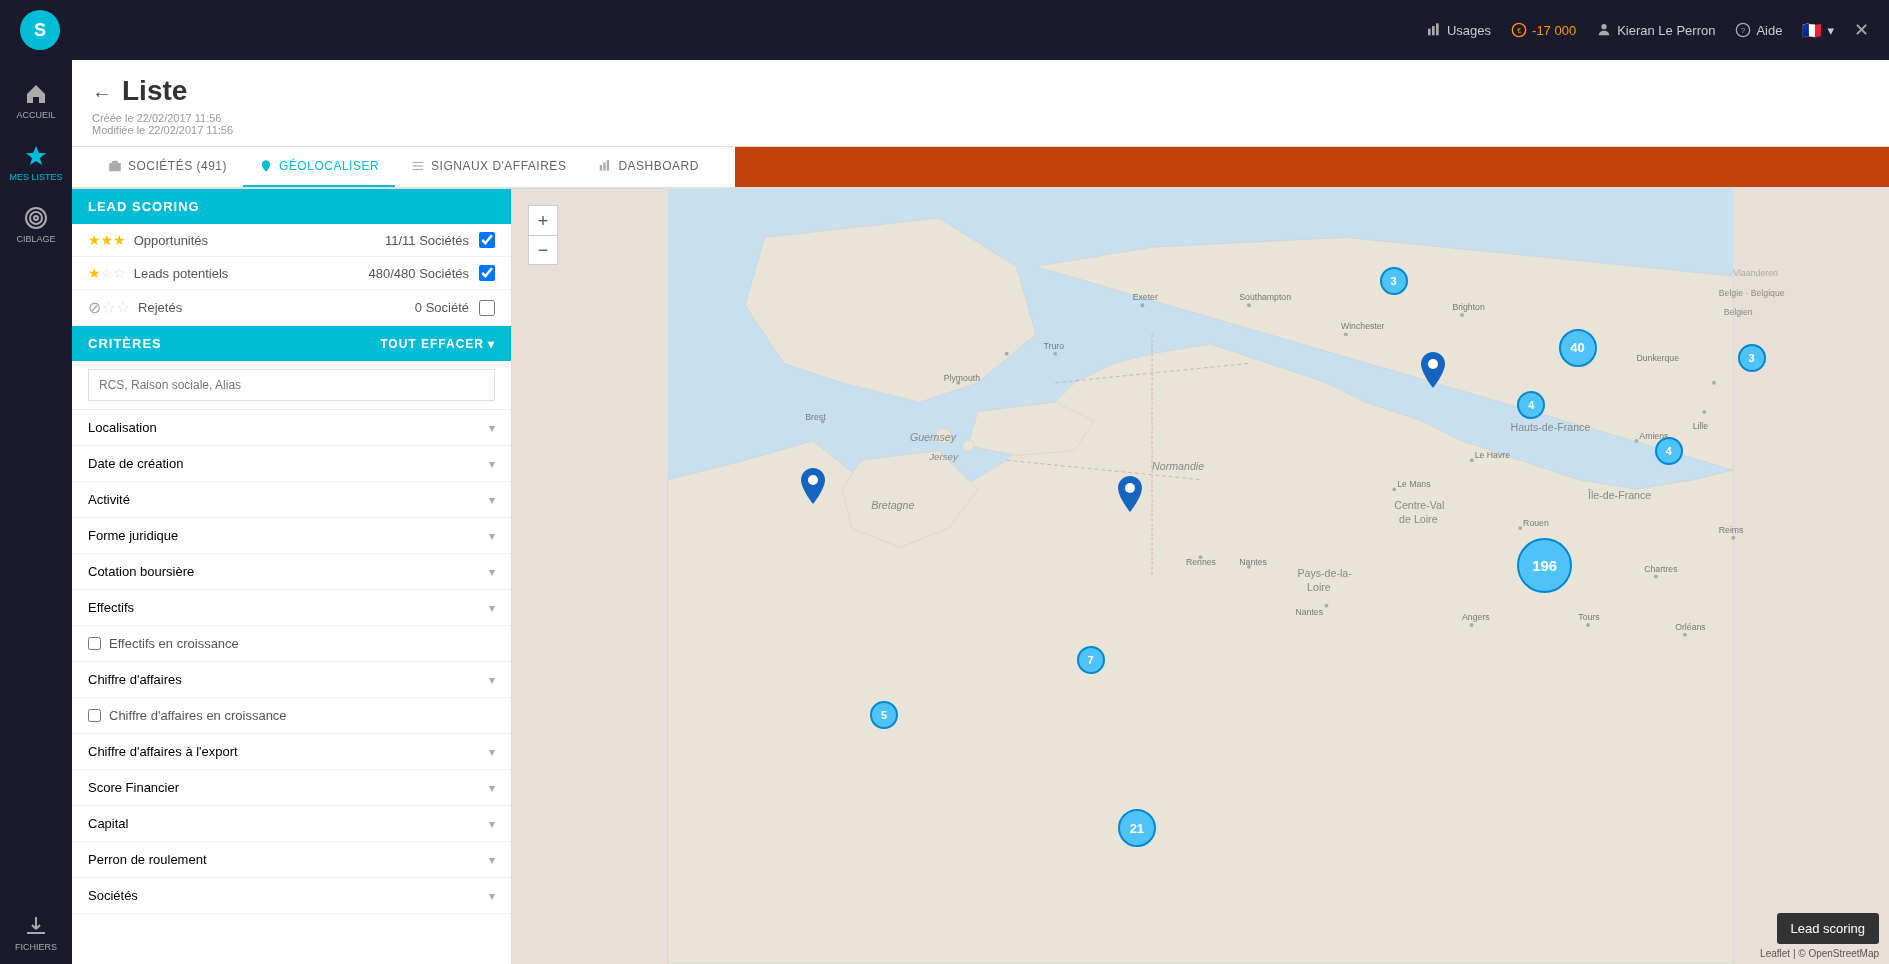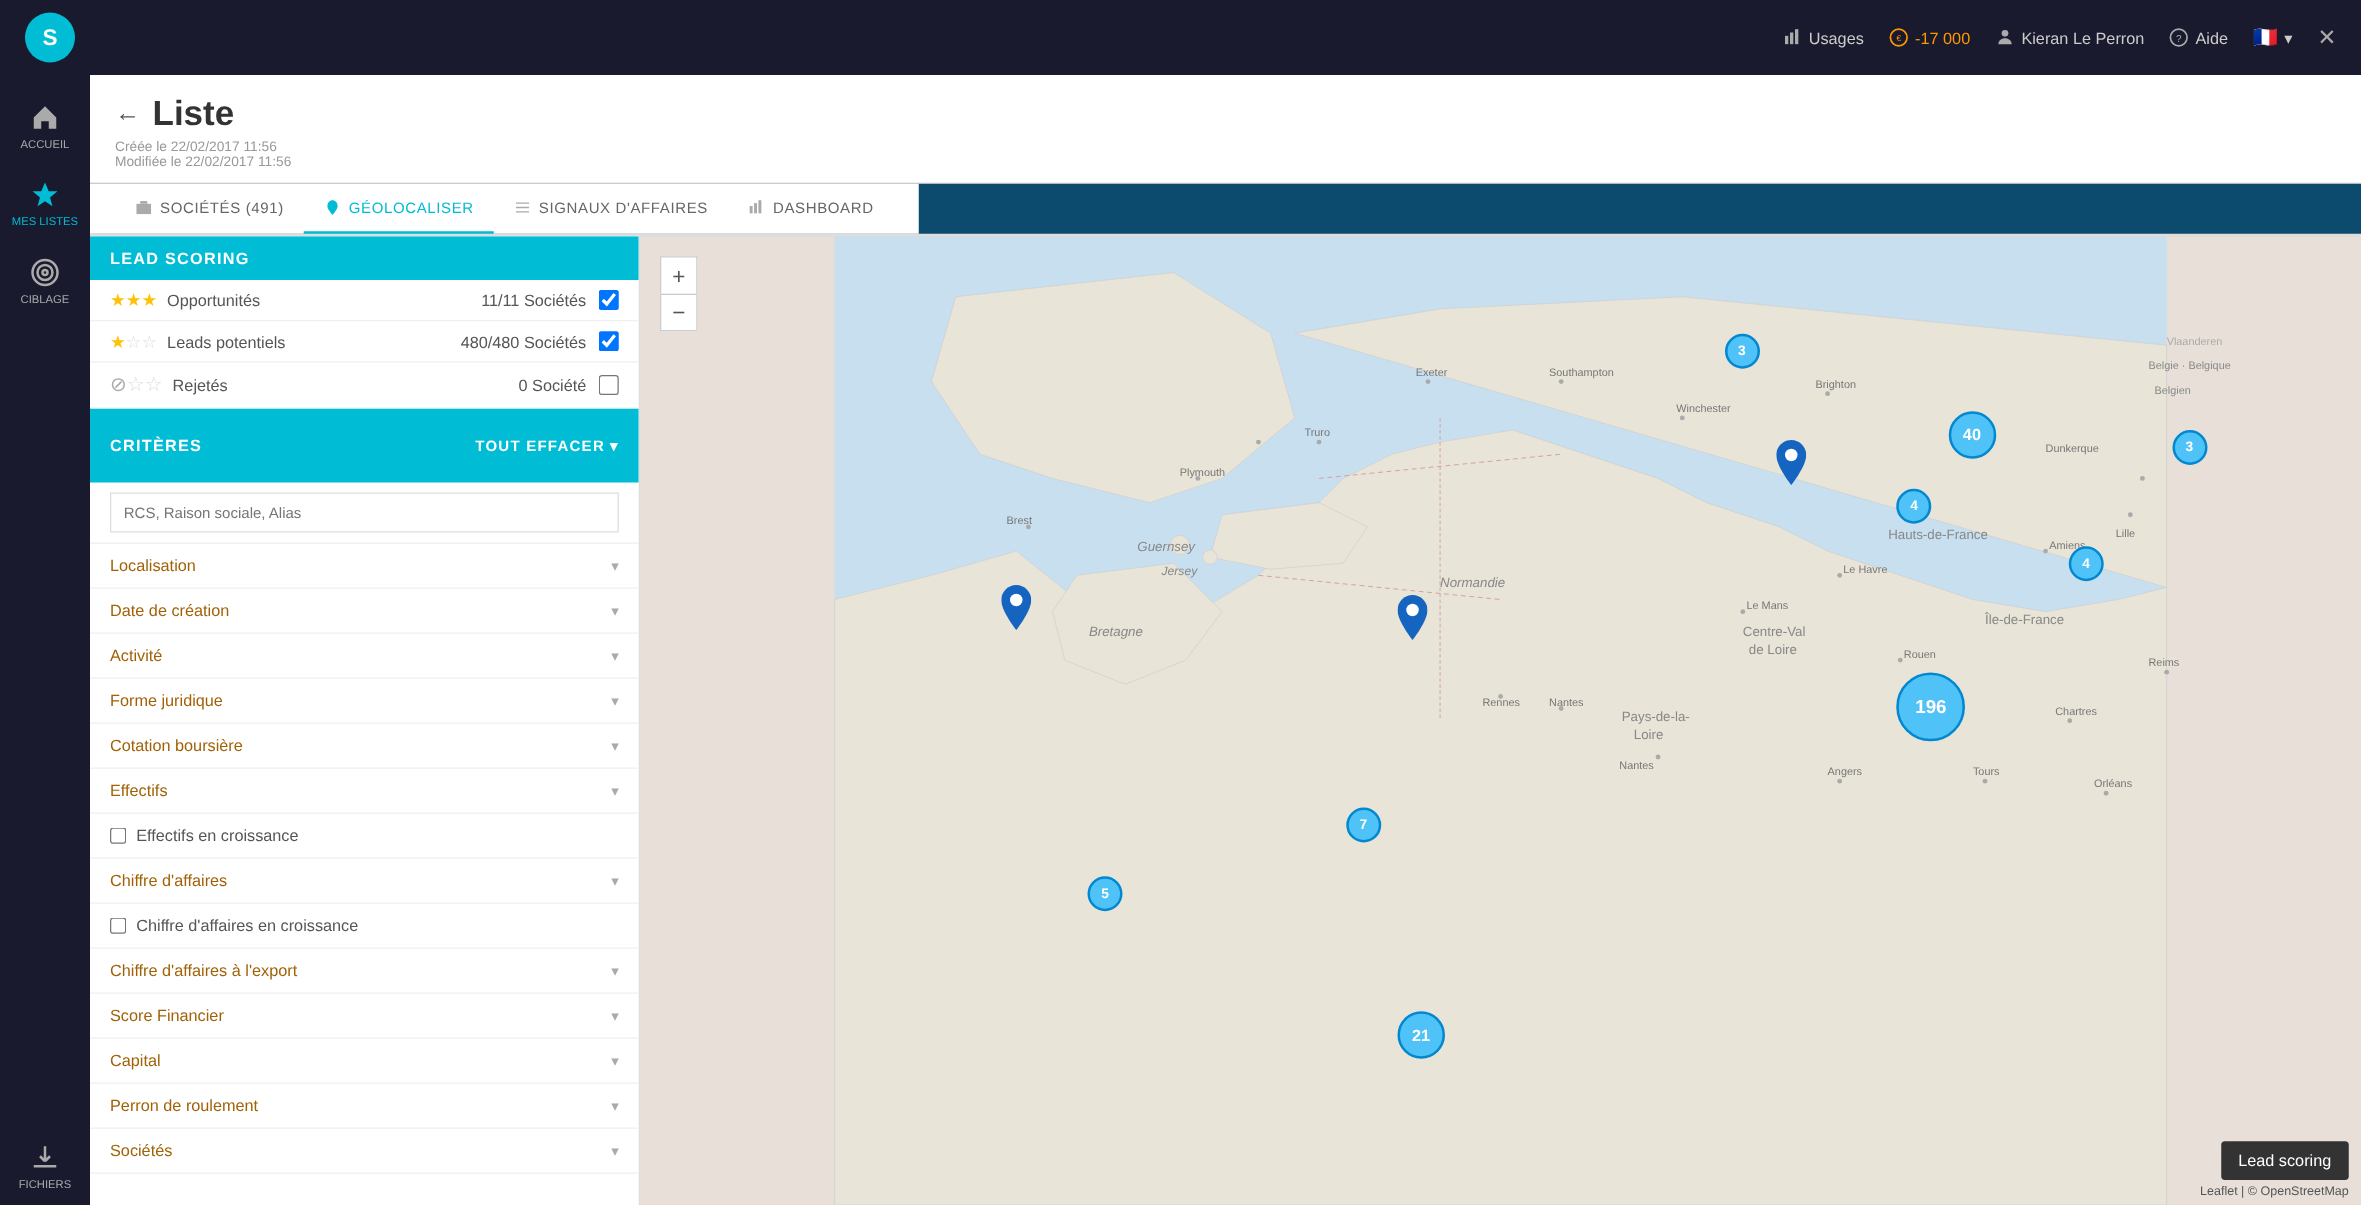--- a/index.html
+++ b/index.html
@@ -137,42 +137,42 @@
     }
     .stars { color: #ffc107; font-size: 14px; margin-right: 8px; }
     .star-empty { color: #ddd; }
     .lead-label { flex: 1; color: #555; }
     .lead-count { color: #555; margin-right: 10px; }
     .lead-check { width: 16px; height: 16px; }
 
     
     .criteres-header {
       background: #00bcd4; color: white;
-      padding: 22px 16px; font-size: 13px; font-weight: bold;
+      padding: 10px 16px; font-size: 13px; font-weight: bold;
       text-transform: uppercase; letter-spacing: 1px;
       display: flex; justify-content: space-between; align-items: center;
     }
     .tout-effacer { color: white; font-size: 12px; cursor: pointer; display: flex; align-items: center; gap: 4px; }
 
     .search-box {
       padding: 8px 16px;
       border-bottom: 1px solid #eee;
     }
     .search-box input {
       width: 100%; padding: 8px 10px;
       border: 1px solid #ddd; font-size: 12px; color: #999;
       outline: none;
     }
 
     .filter-item {
       display: flex; align-items: center; justify-content: space-between;
       padding: 10px 16px; border-bottom: 1px solid #f0f0f0;
       cursor: pointer;
     }
-    .filter-label { color: #a16207; }
+    .filter-label { color: #000000; }
     .filter-arrow { color: #aaa; font-size: 12px; }
 
     .filter-item-checkbox {
       display: flex; align-items: center;
       padding: 10px 16px; border-bottom: 1px solid #f0f0f0;
     }
     .filter-item-checkbox label { color: #555; margin-left: 8px; }
 
     
     .map-area {
@@ -226,21 +226,21 @@
     
     .map-attribution {
       position: absolute;
       bottom: 5px; right: 10px;
       font-size: 10px; color: #555;
       z-index: 5;
     }
 
     
     .top-section {
-      background: #0c4a6e;
+      background: #c2410c;
       border-bottom: 2px solid #ddd;
       display: flex;
       align-items: center;
       justify-content: space-between;
       padding-right: 20px;
     }
   </style>
 </head>
 <body>
 

